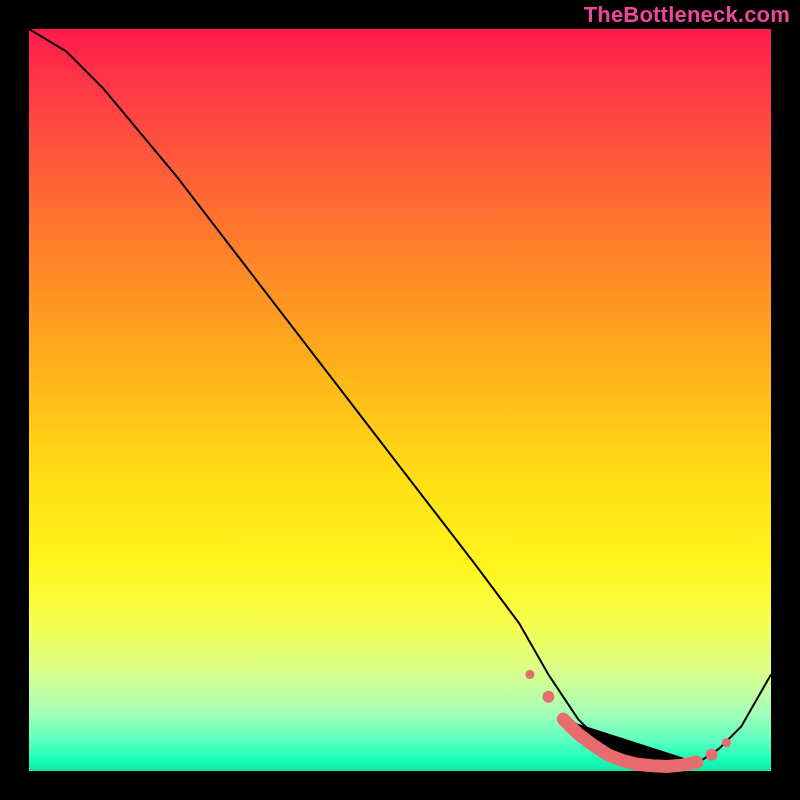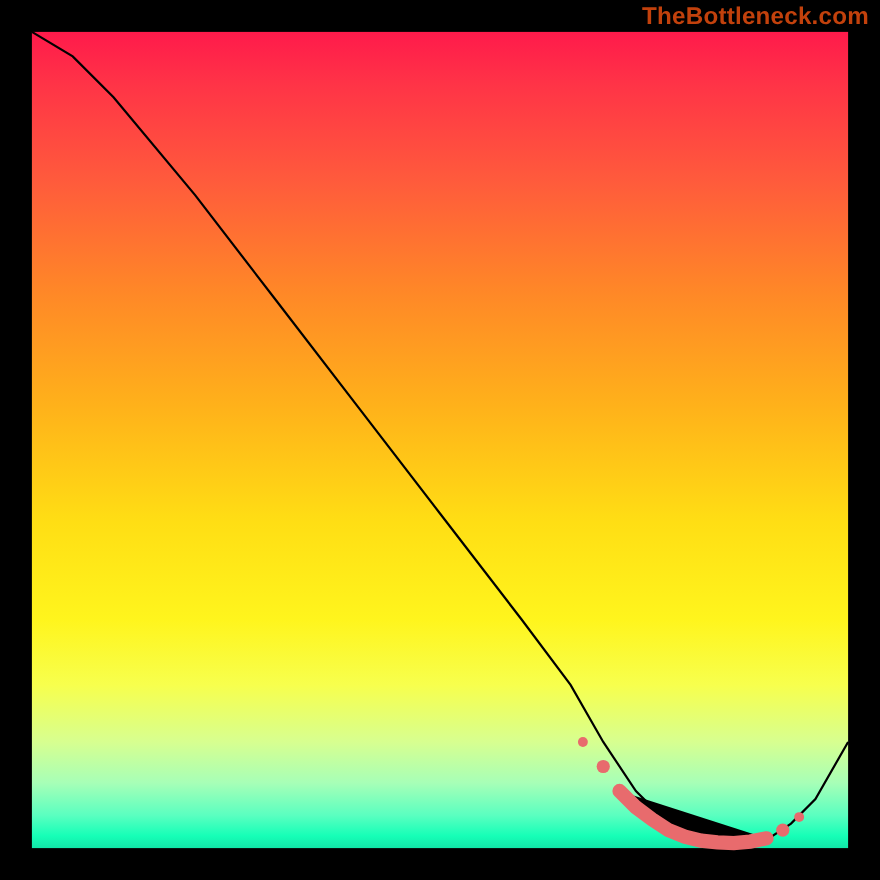--- a/index.html
+++ b/index.html
@@ -10,21 +10,21 @@
     height: 800px;
     background: #000;
   }
   .attribution {
     position: absolute;
     top: 2px;
     right: 10px;
     font-family: Arial, Helvetica, sans-serif;
     font-size: 22px;
     font-weight: 600;
-    color: #c2410c;
+    color: #ec4899;
     letter-spacing: 0.2px;
   }
   .plot-area {
     position: absolute;
     left: 29px;
     top: 29px;
     width: 742px;
     height: 742px;
     background: linear-gradient(
       to bottom,

